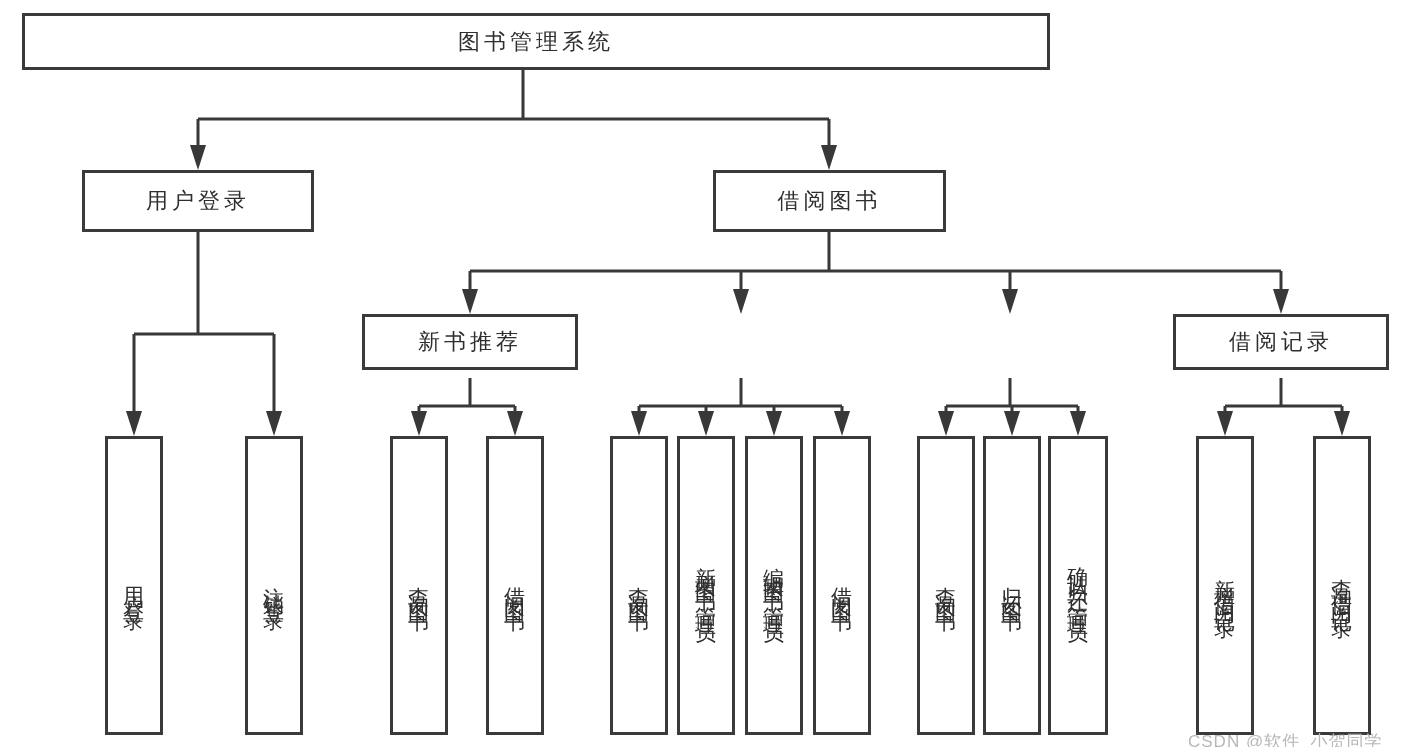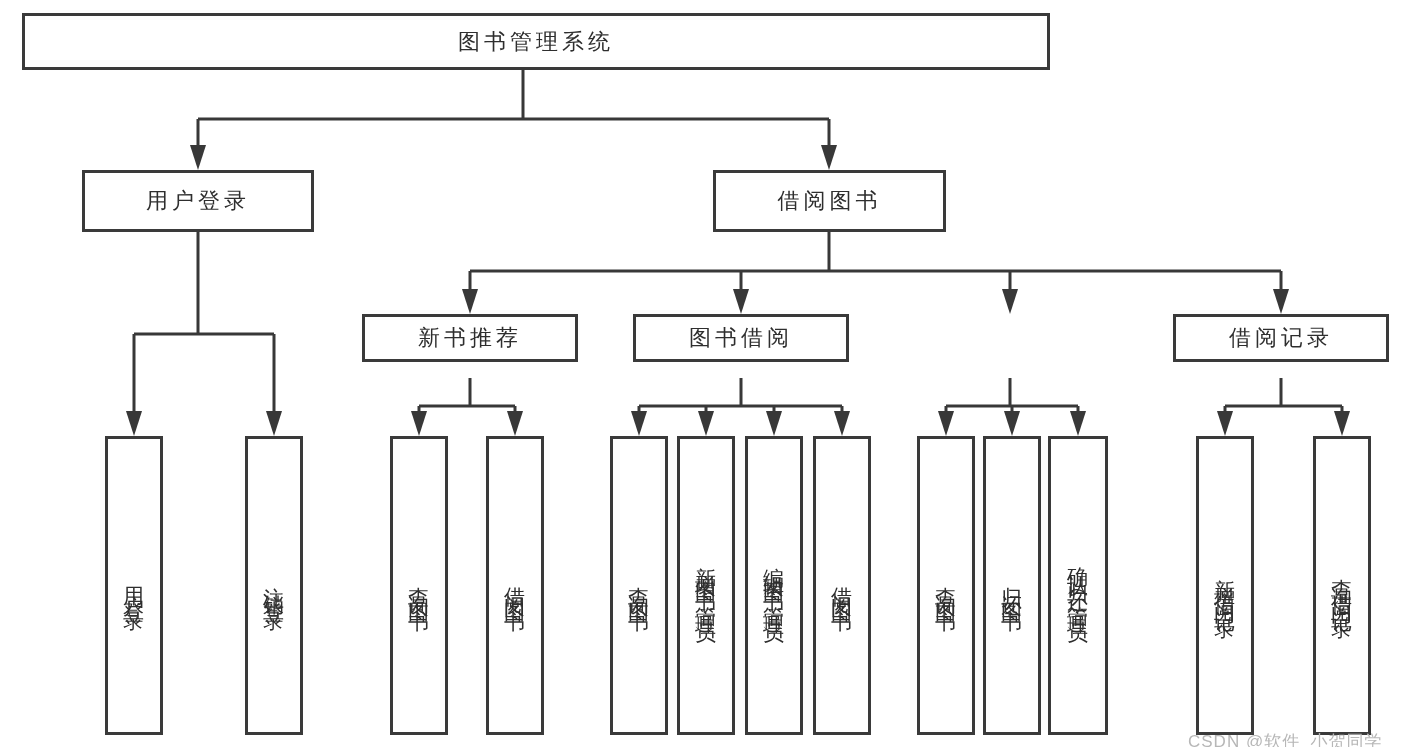--- a/index.html
+++ b/index.html
@@ -48,21 +48,21 @@
     writing-mode: vertical-rl;
     text-orientation: mixed;
     font-size: 21px;
     letter-spacing: 8px;
     color: #2e2e2e;
     line-height: 1;
   }
   #root-box   { left: 22px;  top: 13px;  width: 1028px; height: 57px; }
   #box-login  { left: 82px;  top: 170px; width: 232px;  height: 62px; }
   #box-mgmt   { left: 713px; top: 170px; width: 233px;  height: 62px; }
-  .row3 { top: 314px; width: 216px; height: 48px; }
+  .row3 { top: 314px; width: 216px; height: 56px; }
   #box-recommend { left: 362px; }
   #box-borrow    { left: 633px; }
   #box-current   { left: 902px; }
   #box-records   { left: 1173px; }
   #leaf-u1 { left: 105px; }
   #leaf-u2 { left: 245px; }
   #leaf-n1 { left: 390px; }
   #leaf-n2 { left: 486px; }
   #leaf-b1 { left: 610px; }
   #leaf-b2 { left: 677px; }
@@ -137,23 +137,20 @@
   <div class="hbox" id="box-login">
     <span>用户登录</span>
   </div>
   <div class="hbox" id="box-mgmt">
     <span>借阅图书</span>
   </div>
 
   <div class="hbox row3" id="box-recommend">
     <span>新书推荐</span>
   </div>
-  <div class="hbox row3" id="box-borrow">
-    <span>图书借阅</span>
-  </div>
   <div class="hbox row3" id="box-records">
     <span>借阅记录</span>
   </div>
 
   <div class="vbox" id="leaf-u1">
     <span>用户登录</span>
   </div>
   <div class="vbox" id="leaf-u2">
     <span>注销登录</span>
   </div>

